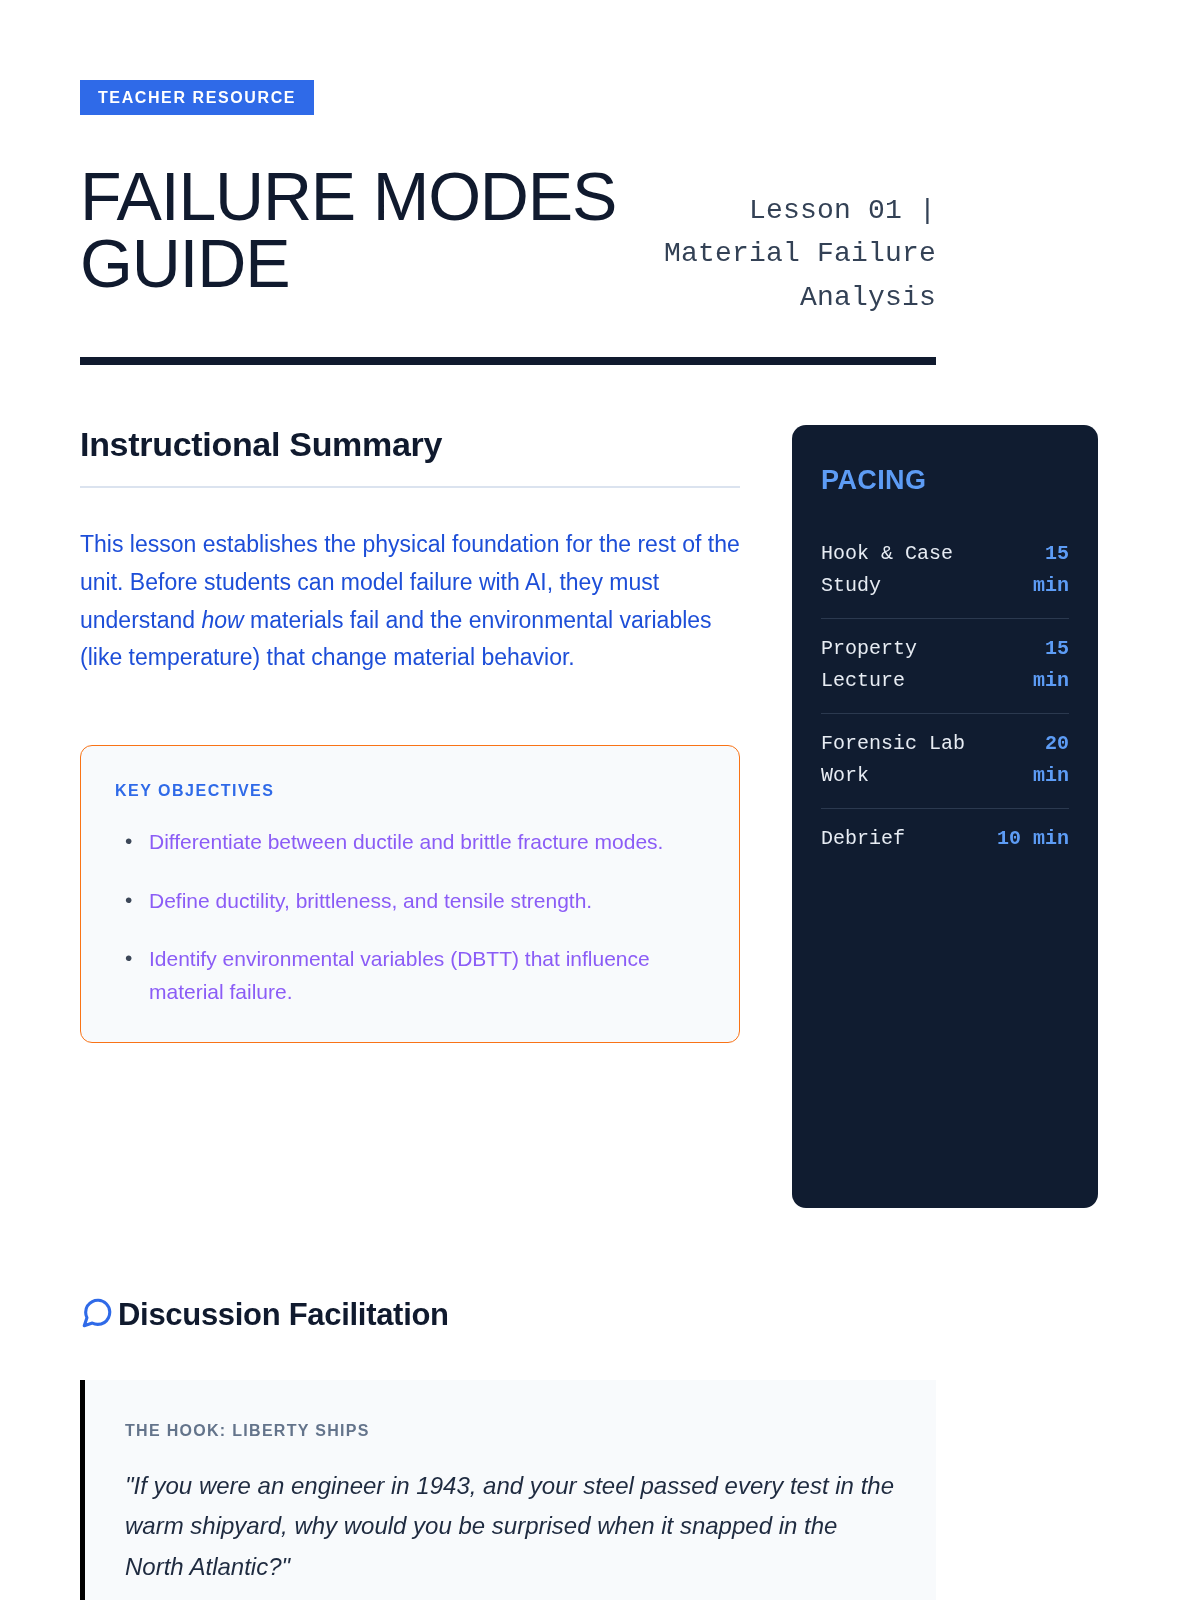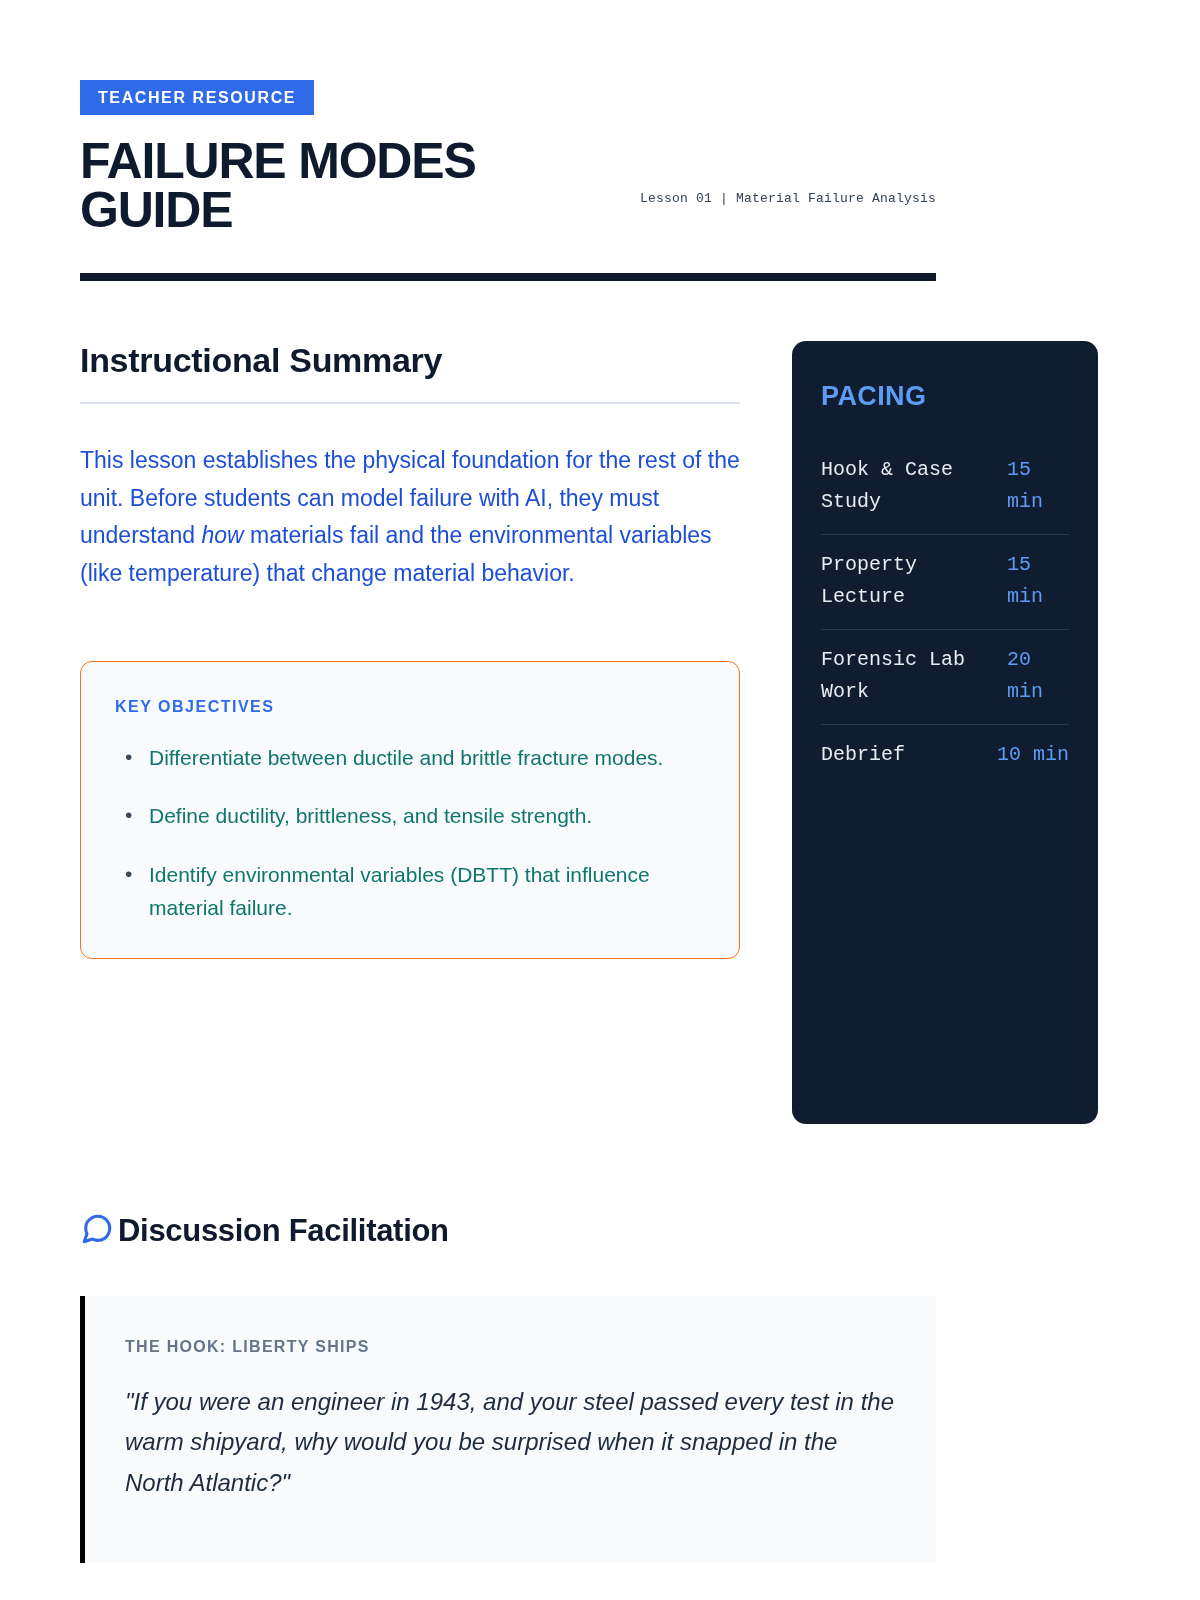--- a/index.html
+++ b/index.html
@@ -34,32 +34,33 @@
   }
 
   .header-row {
     display: flex;
     align-items: flex-start;
     justify-content: space-between;
     margin-top: 22px;
   }
 
   .doc-title {
-    font-size: 50px;
+    font-size: 68px;
     line-height: 0.98;
-    font-weight: 700;
+    font-weight: 400;
     letter-spacing: -1.2px;
     color: #101a2e;
     text-transform: uppercase;
     max-width: 600px;
+    margin-top: 26px;
   }
 
   .lesson-meta {
     font-family: "Liberation Mono", monospace;
-    font-size: 13px;
+    font-size: 28px;
     line-height: 1.55;
     color: #334155;
     text-align: right;
     width: 390px;
     margin-top: 52px;
     letter-spacing: 0.2px;
   }
 
   .header-rule {
     margin-top: 38px;
@@ -119,21 +120,21 @@
   .objectives-list {
     margin-top: 26px;
     list-style: none;
   }
 
   .objectives-list li {
     position: relative;
     padding-left: 34px;
     font-size: 21px;
     line-height: 1.55;
-    color: #0f766e;
+    color: #8b5cf6;
     margin-bottom: 26px;
   }
   .objectives-list li:last-child { margin-bottom: 0; }
 
   .objectives-list li::before {
     content: "•";
     position: absolute;
     left: 10px;
     top: -1px;
     font-size: 21px;
@@ -169,22 +170,24 @@
     border-bottom: 1px solid #2b394f;
   }
   .pacing-row:last-child { border-bottom: none; }
 
   .pacing-label {
     color: #e7ecf3;
     flex: 1 1 auto;
   }
   .pacing-value {
     color: #5d9cf5;
+    text-align: right;
     flex: 0 0 auto;
     max-width: 62px;
+    font-weight: bold;
   }
   .pacing-value.wide { max-width: 110px; }
 
   
   .discussion { margin-top: 88px; }
 
   .discussion-head {
     display: flex;
     align-items: center;
     gap: 4px;

